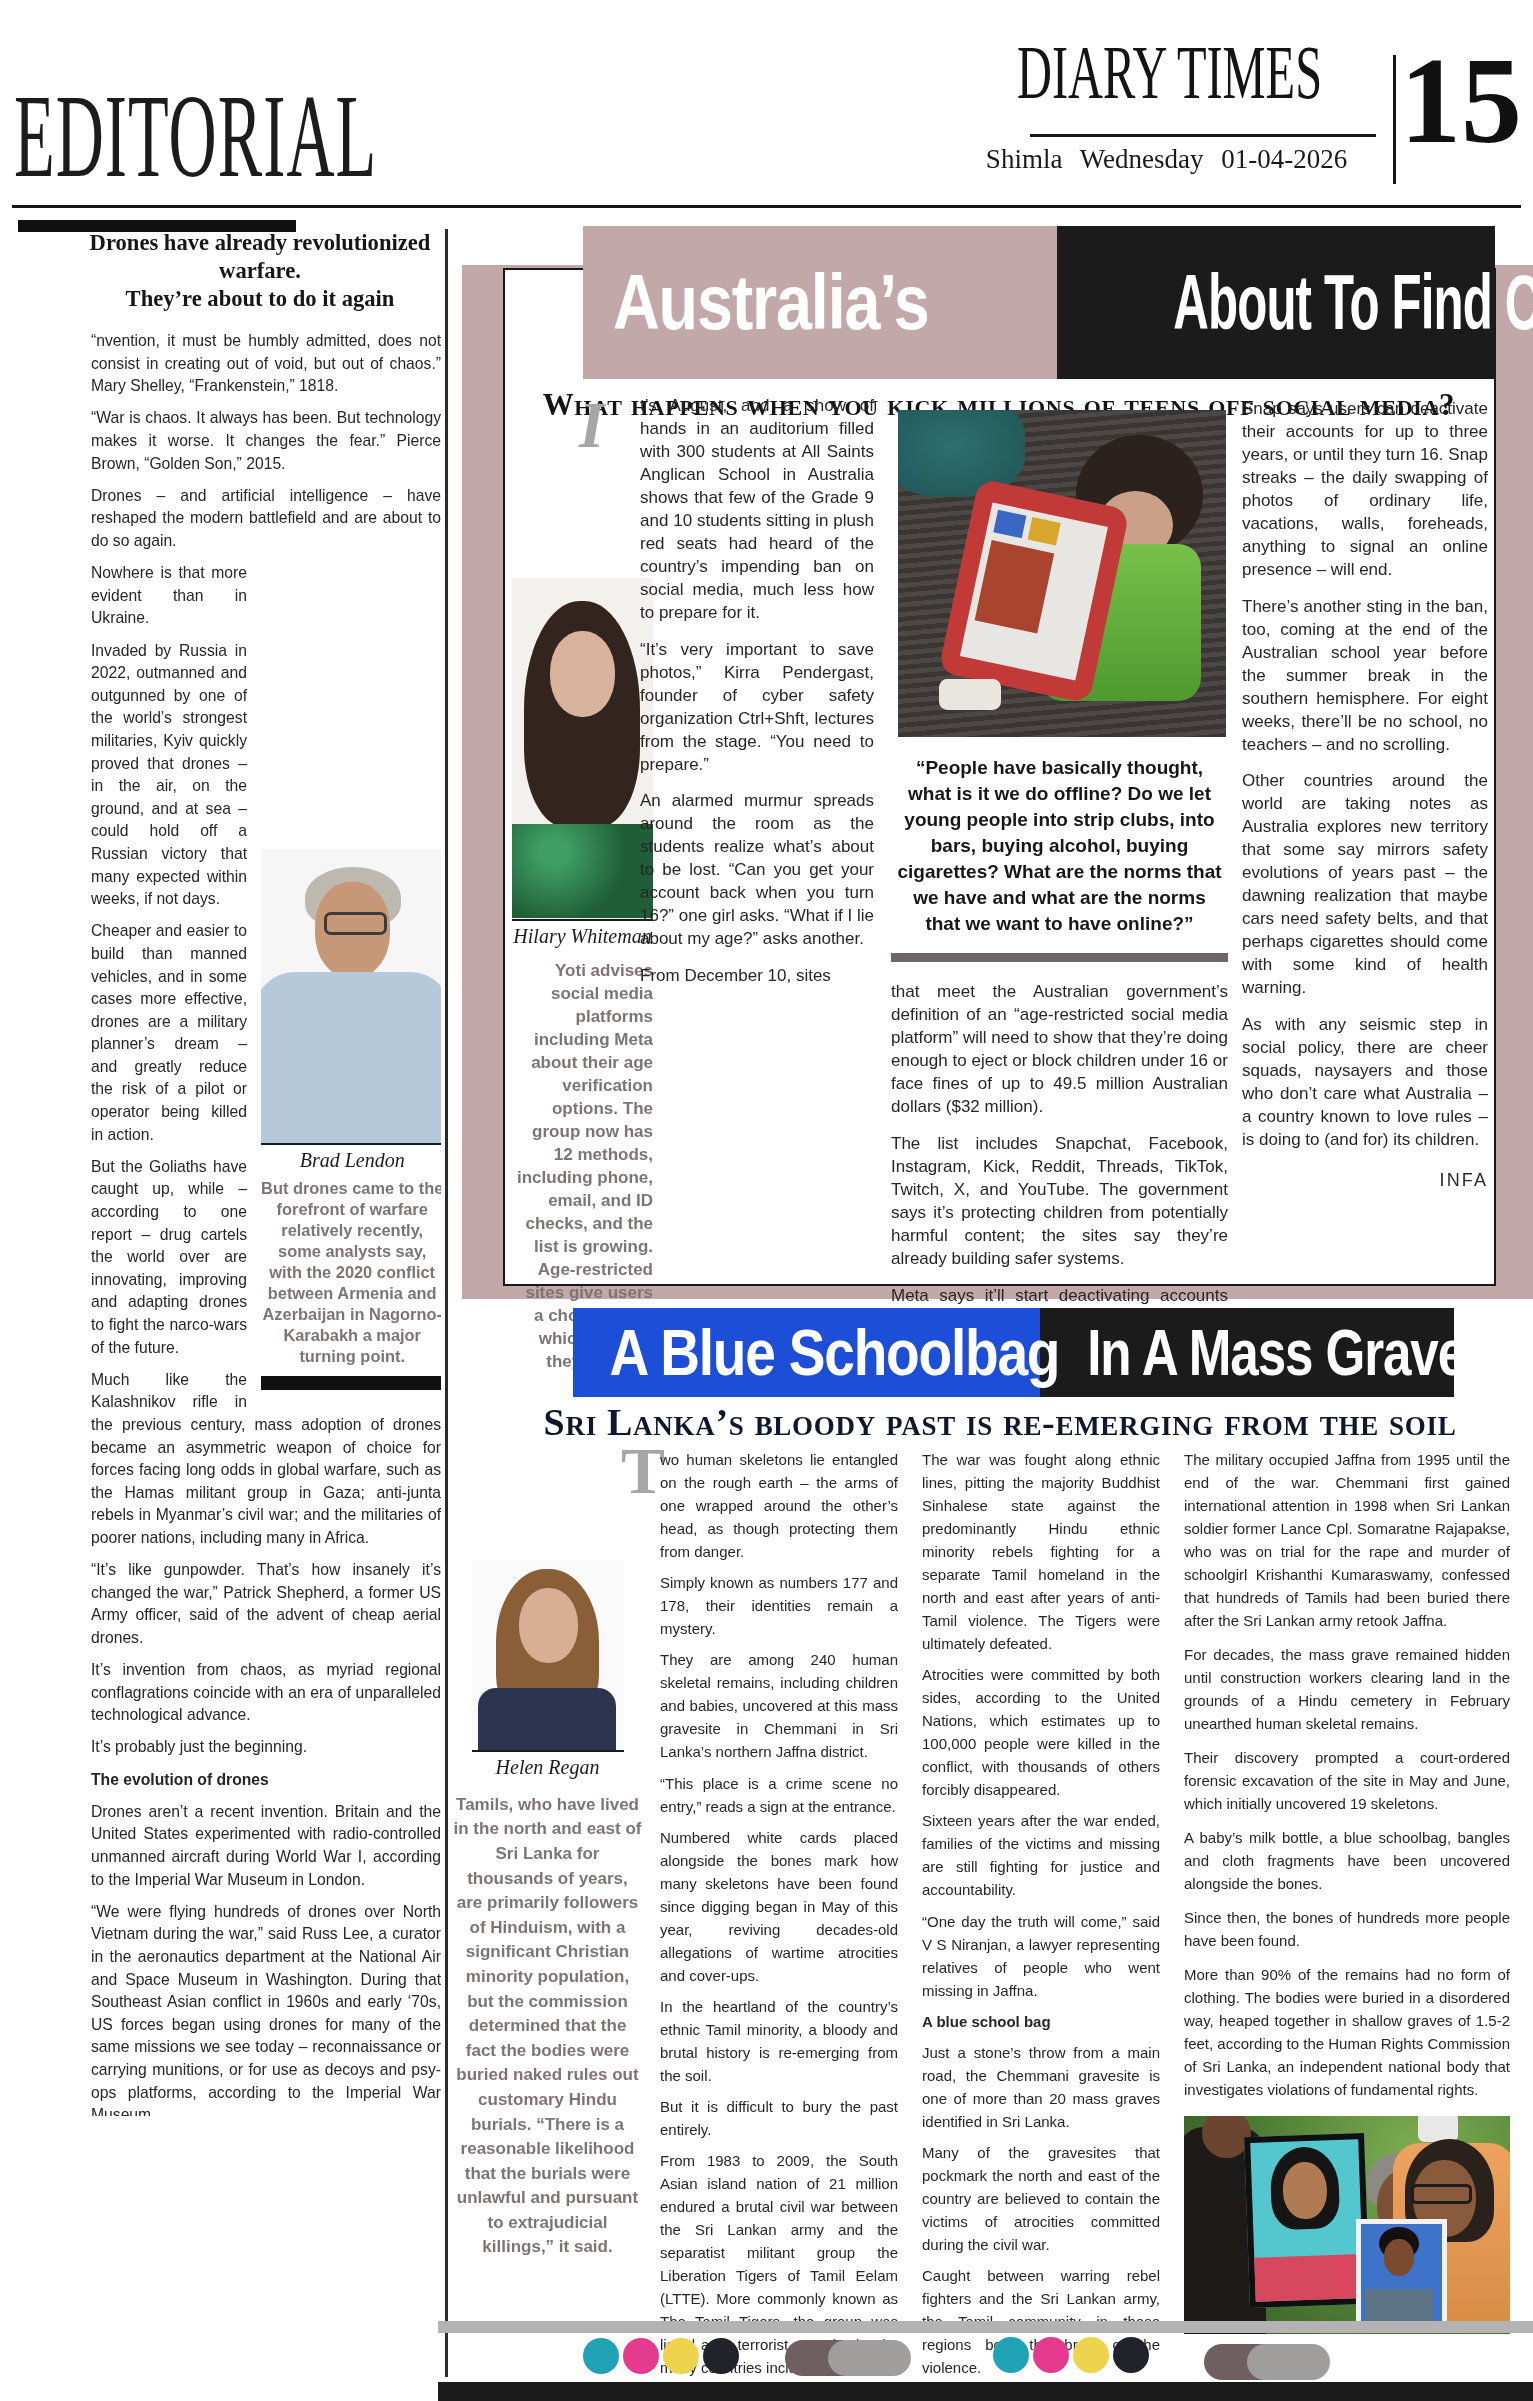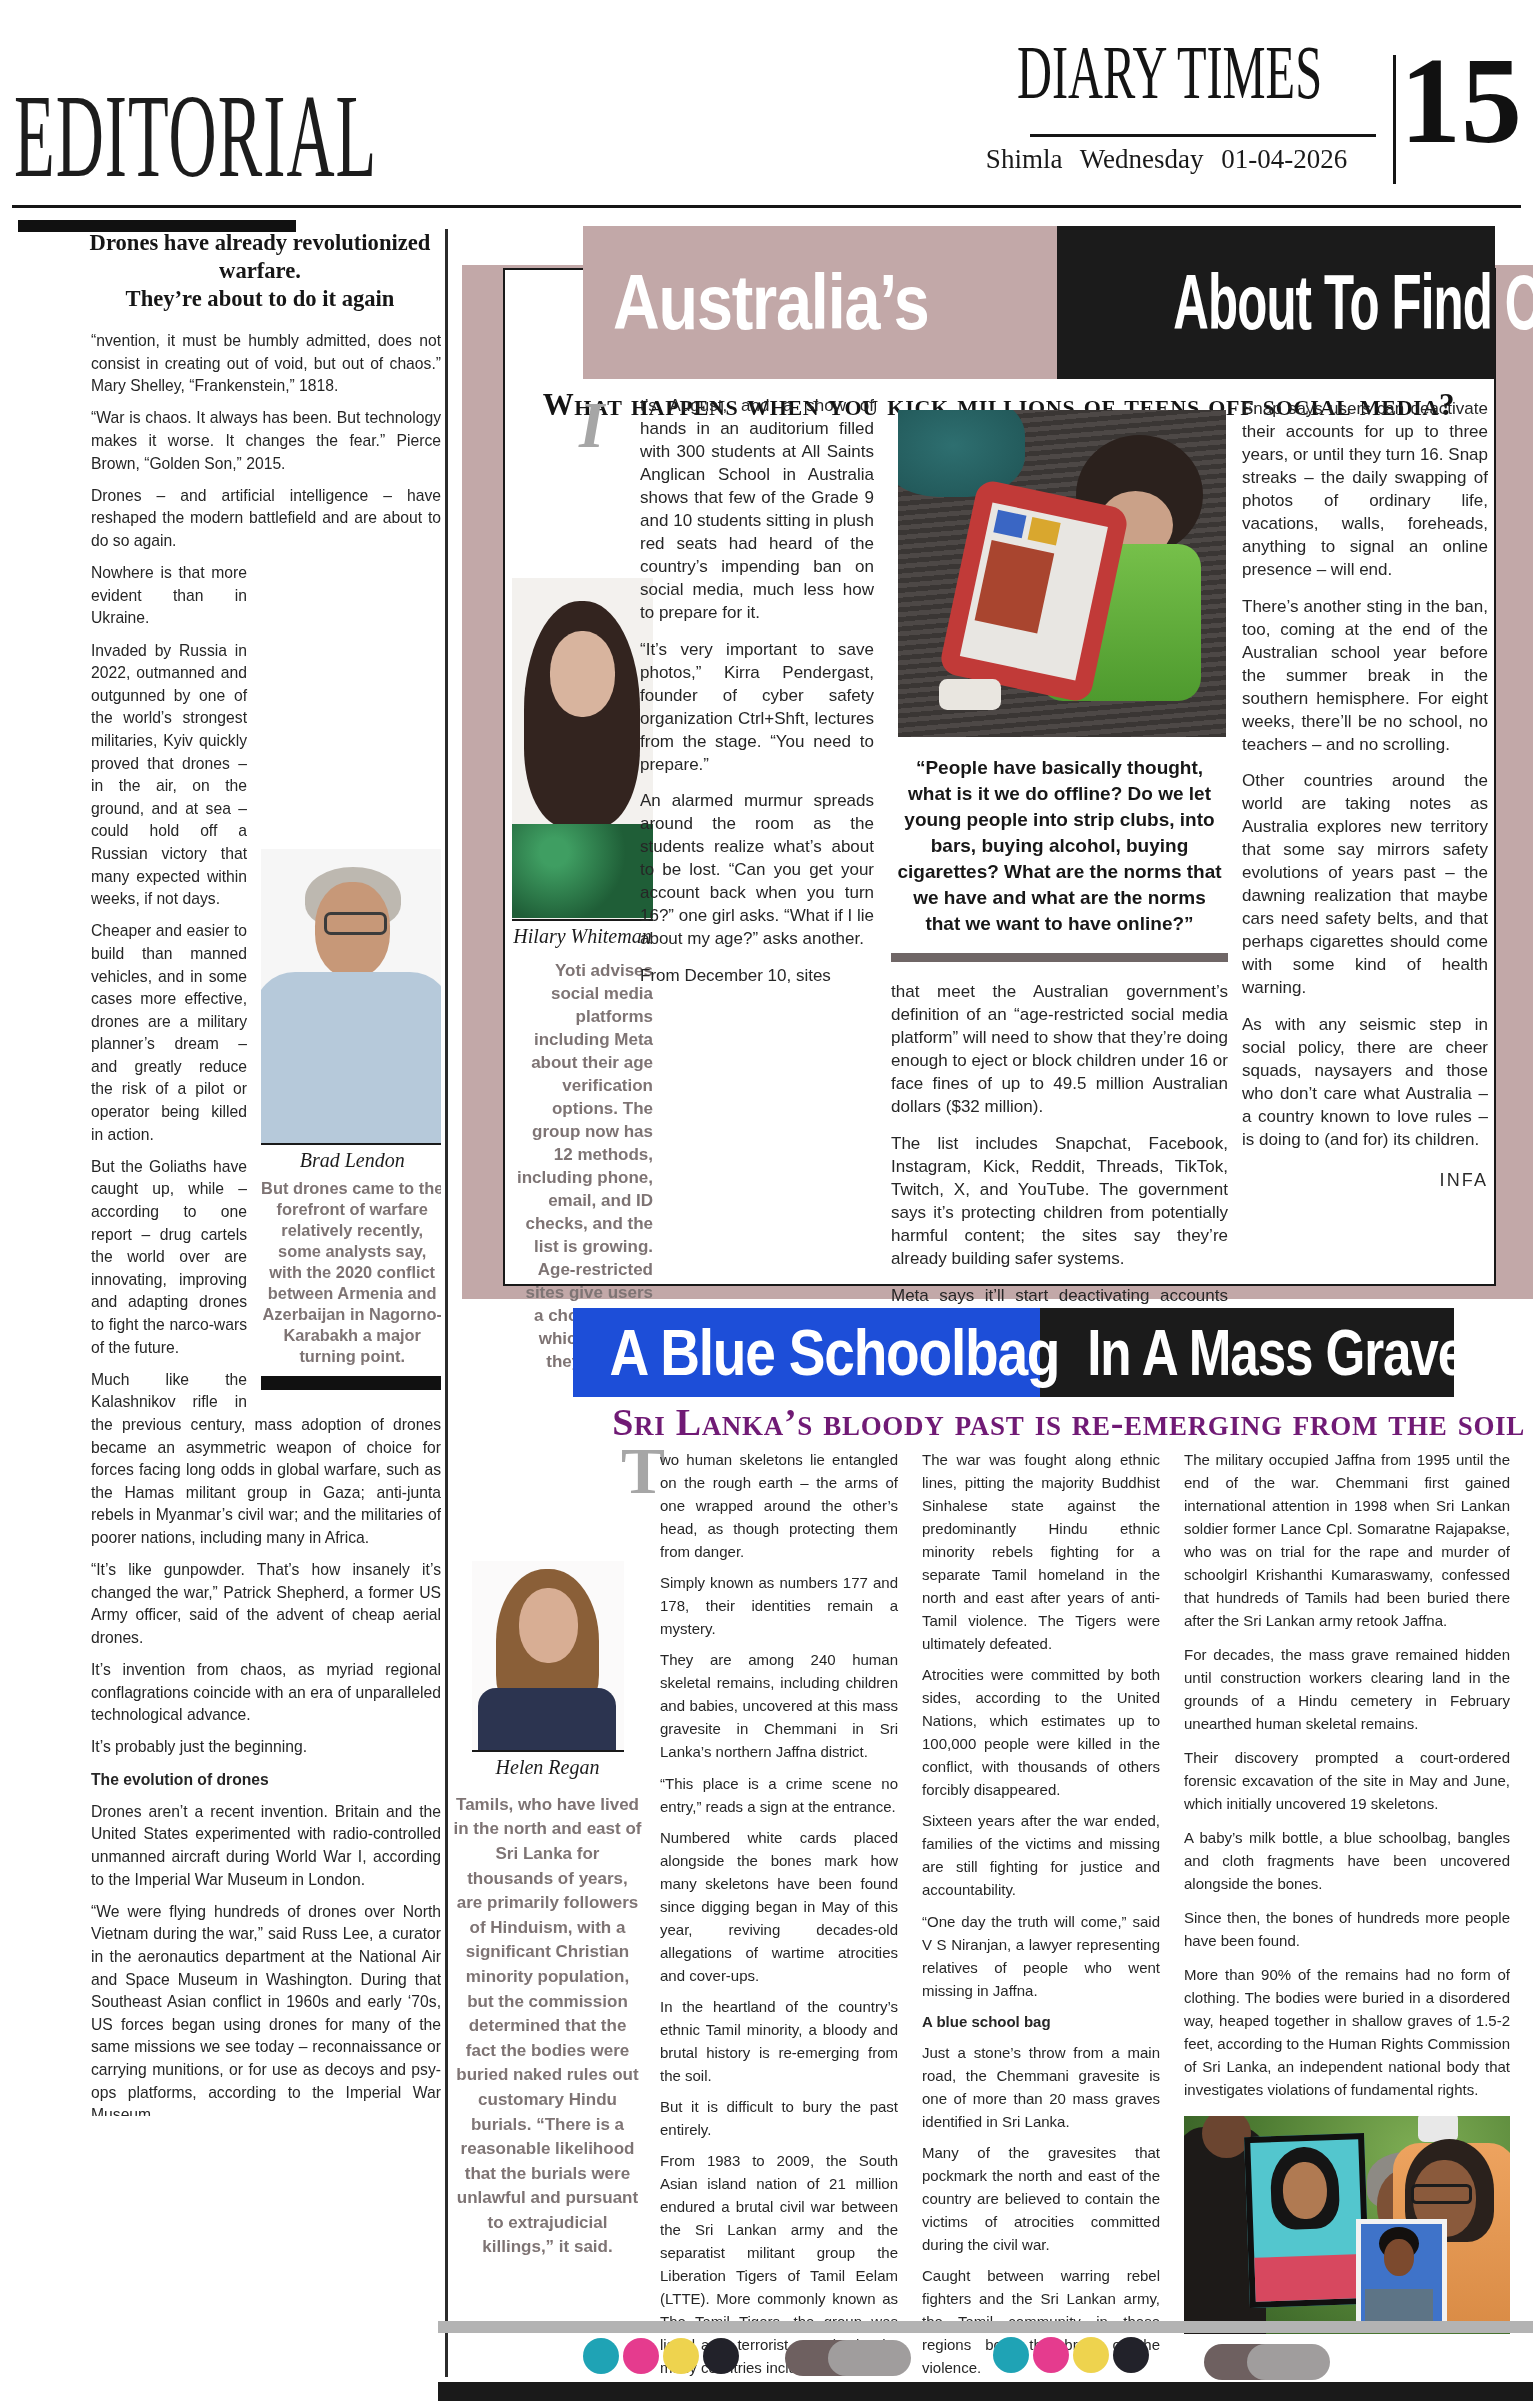--- a/index.html
+++ b/index.html
@@ -97,22 +97,22 @@
   .aus-col2-rule{height:9px;background:#6f6666;margin:16.4px 0 18px 0;}
   .credit{margin-top:19px;text-align:right;font-size:18px;letter-spacing:2.1px;color:#2b2b2b;}
 
   
   .sri-bar{left:573px;top:1308px;height:89px;}
   .sri-bar .seg span{font-size:64px;}
   .sri-bar .seg-accent{width:467px;background:#1d4ed8;}
   .sri-bar .seg-accent span{transform:scaleX(0.86);}
   .sri-bar .seg-main{width:414px;background:#1b1b1b;}
   .sri-bar .seg-main span{transform:scaleX(0.80);}
-  .sri-sub{left:475px;top:1400px;width:1050px;text-align:right;font-family:"Liberation Serif",serif;
-      font-weight:bold;font-variant:small-caps;font-size:38px;letter-spacing:0.7px;color:#701a75;}
+  .sri-sub{left:475px;top:1400px;width:1050px;text-align:center;font-family:"Liberation Serif",serif;
+      font-weight:bold;font-variant:small-caps;font-size:38px;letter-spacing:0.7px;color:#0f172a;}
   .sri-col p{font-size:15px;line-height:23px;margin-bottom:8.2px;}
   .sri-col1{left:660px;top:1448px;width:238px;}
   .sri-col2{left:922px;top:1448px;width:238px;}
   .sri-col3{left:1184px;top:1448px;width:326px;}
   .sri-col3 p{margin-bottom:11px;}
   .sri-drop{left:621px;top:1438px;font-size:66px;font-style:normal;}
   .sri-rail{left:453px;top:1561px;width:189px;}
   .helen-photo{position:relative;width:152px;height:189px;margin:0 auto;background:#fbfafa;overflow:hidden;
       border-bottom:2.7px solid #1a1a1a;}
   .hel-hair{position:absolute;left:24.6px;top:8.2px;width:103px;height:151px;background:#8a5f38;border-radius:48% 48% 30% 30%;}

